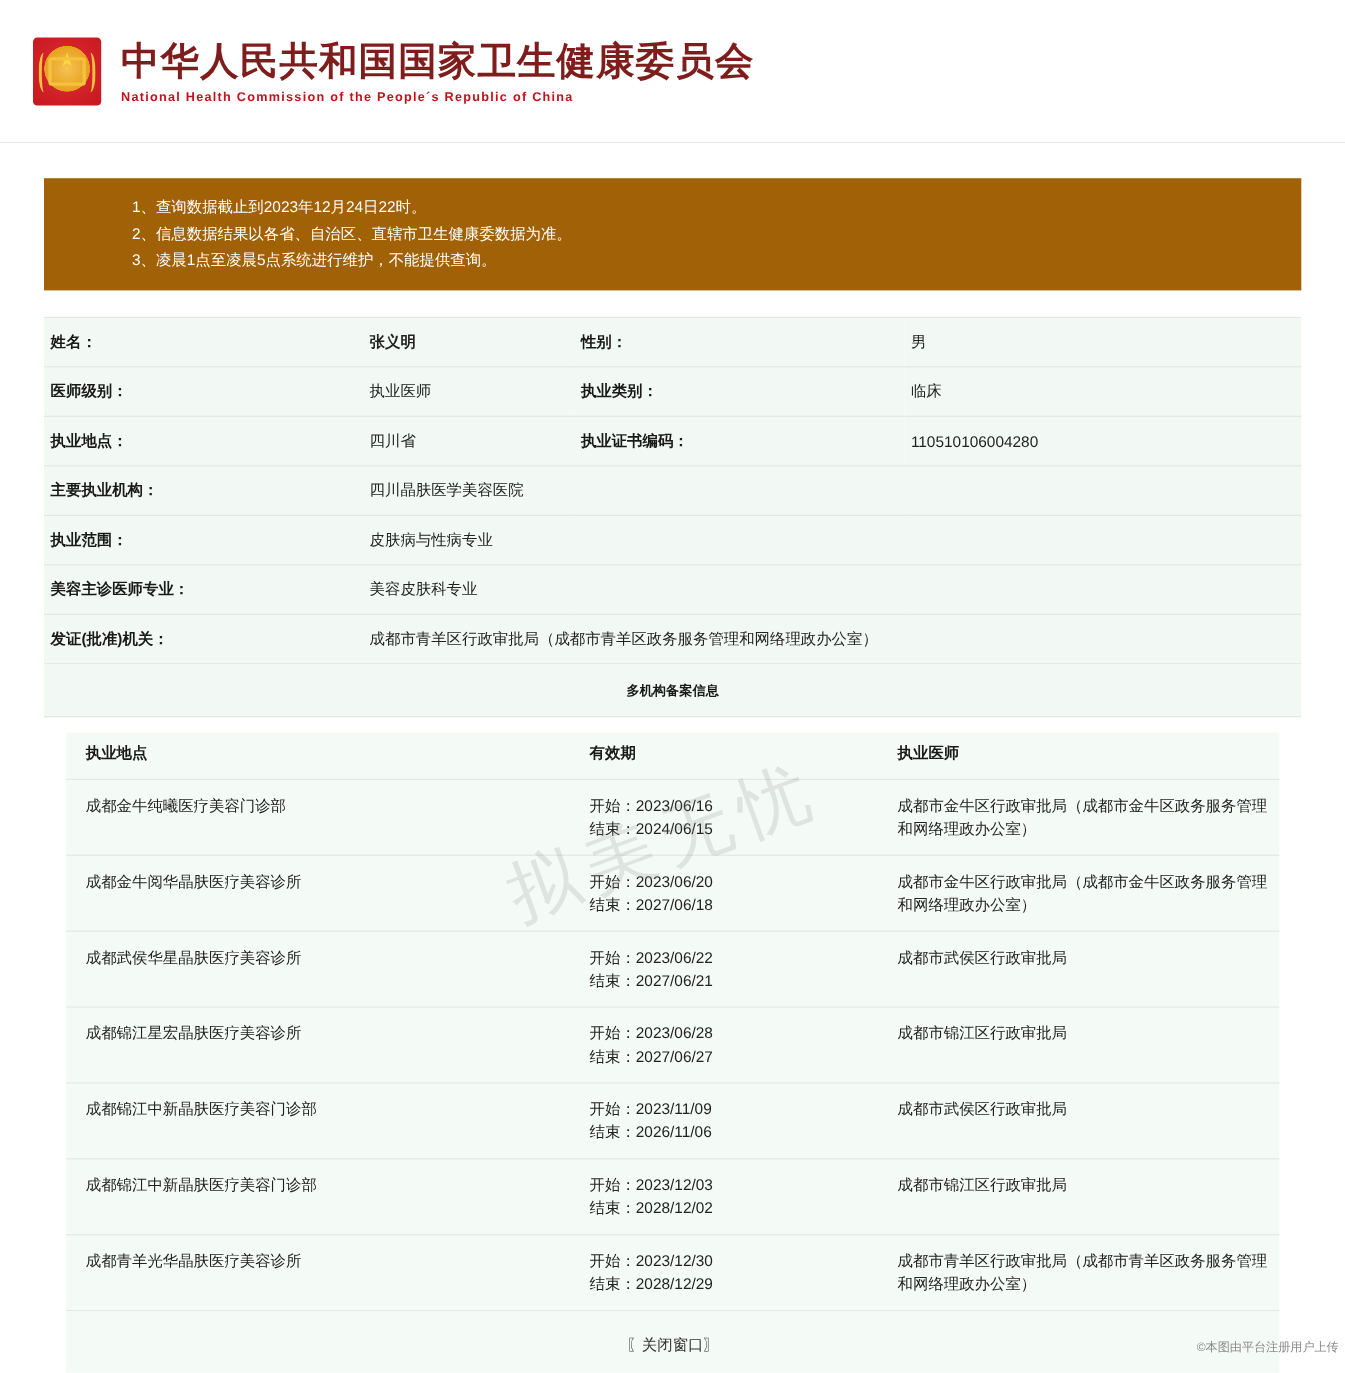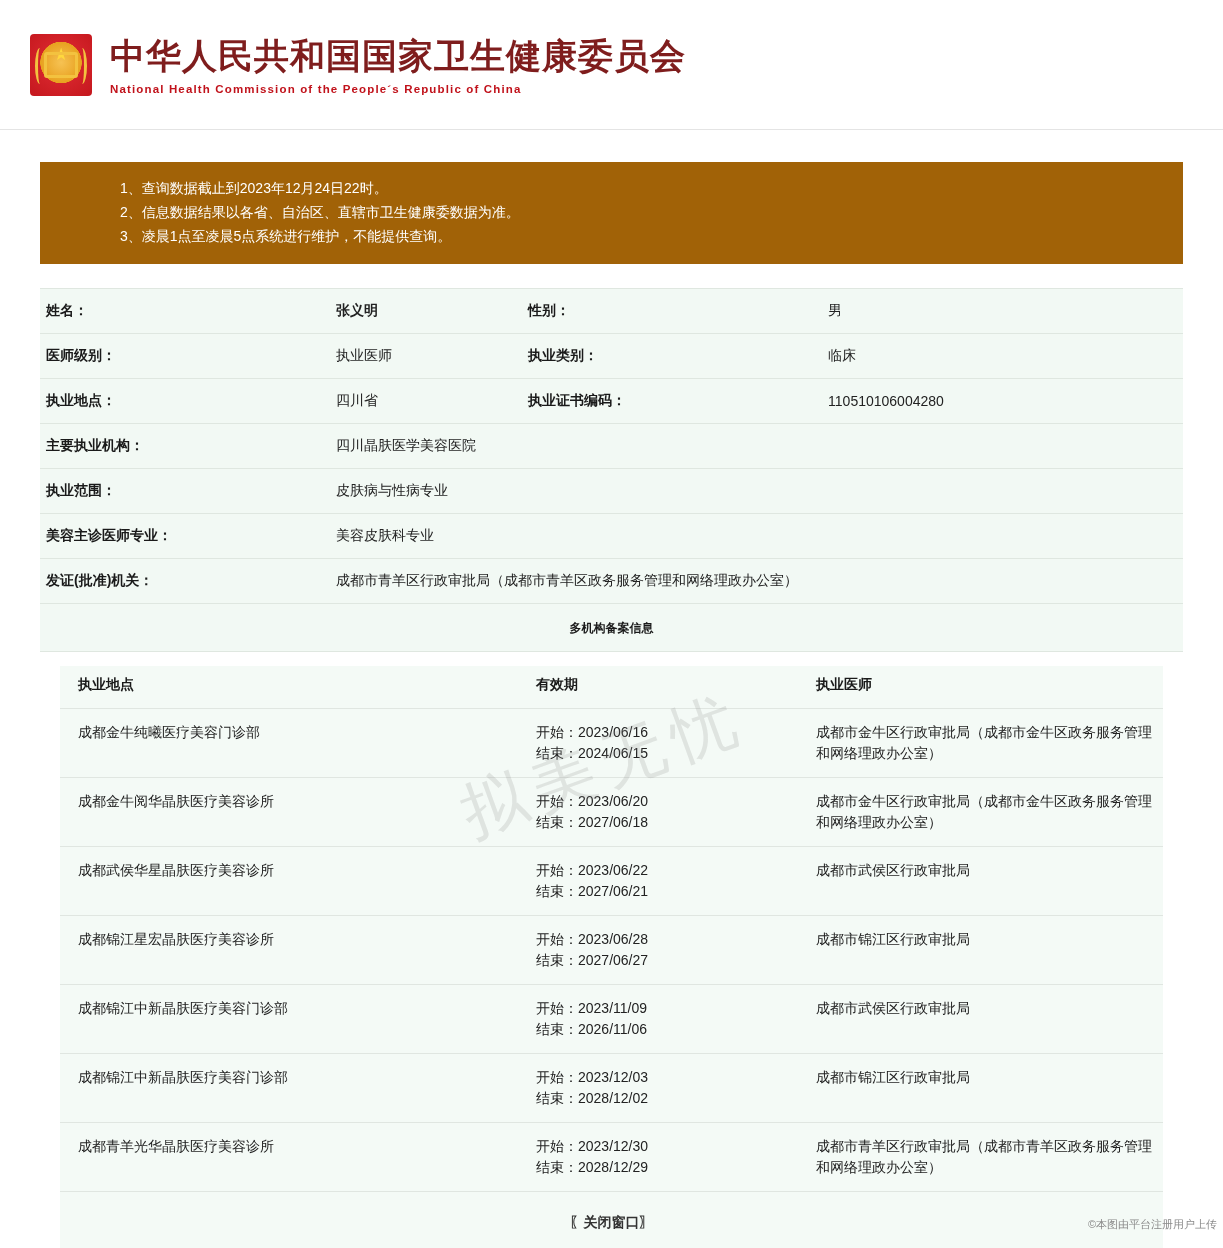--- a/index.html
+++ b/index.html
@@ -147,21 +147,21 @@
   .col-org { }
 
   .close-row {
     text-align: center;
     font-size: 14px;
     color: #333;
     padding: 22px 0 24px 0;
     background: #f4faf6;
     margin: 0 30px;
   }
-  .close-row a { color: #333; text-decoration: none; cursor: pointer; font-weight: bold; }
+  .close-row a { color: #333; text-decoration: none; cursor: pointer; }
 
   
   .watermark {
     position: absolute;
     left: 455px; top: 560px;
     font-size: 64px;
     color: rgba(140,140,140,0.20);
     transform: rotate(-20deg);
     letter-spacing: 10px;
     font-family: "DejaVu Sans", sans-serif;

